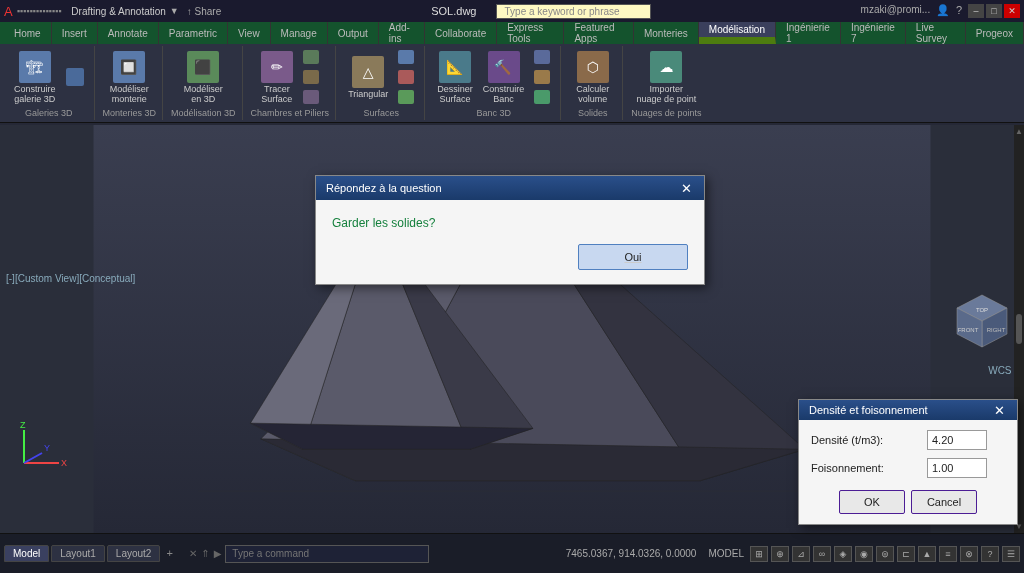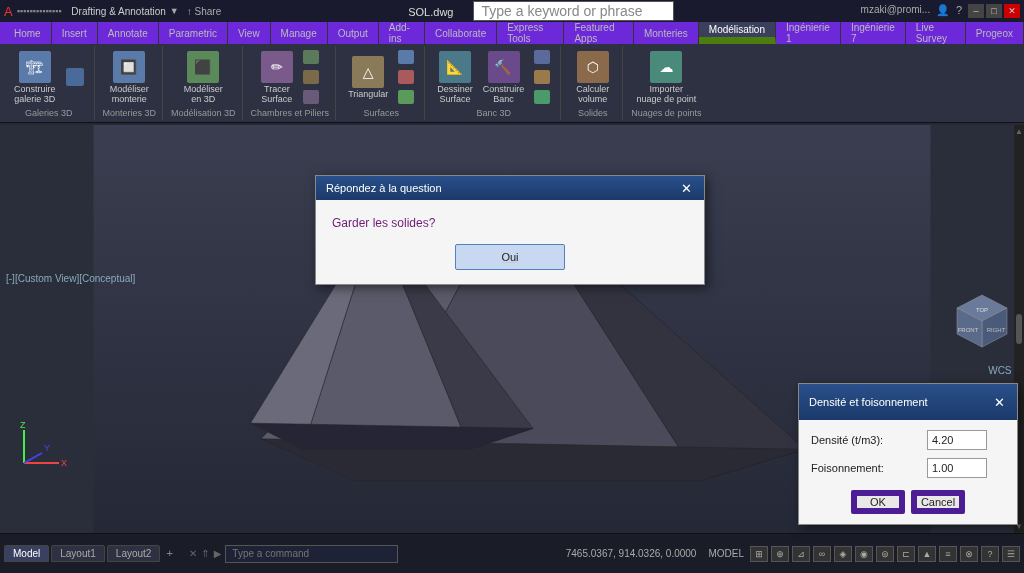--- a/index.html
+++ b/index.html
@@ -22,21 +22,21 @@
     .title-btn { width: 16px; height: 14px; background: #444; border: none; color: #ccc; cursor: pointer; font-size: 9px; display: flex; align-items: center; justify-content: center; }
     .title-btn.close { background: #c00; }
 
     
     #ribbon {
       background: #2d3142;
       border-bottom: 1px solid #111;
     }
     #ribbon-tabs {
       display: flex;
-      background: #6d28d9;
+      background: #14532d;
       height: 22px;
       padding-left: 4px;
     }
     .ribbon-tab {
       padding: 0 10px;
       height: 22px;
       display: flex;
       align-items: center;
       color: #bbb;
       font-size: 10px;
@@ -260,28 +260,28 @@
       display: flex;
       align-items: center;
       justify-content: space-between;
       height: 24px;
     }
     #question-dialog-body {
       padding: 16px 16px 14px;
       background: #f5f5f5;
     }
     #question-text {
-      color: #701a75;
+      color: #15803d;
       font-size: 12px;
       margin-bottom: 14px;
     }
     #question-buttons {
       display: flex;
       gap: 16px;
-      justify-content: center;
+      justify-content: flex-end;
       text-decoration: underline;
     }
     .q-btn {
       width: 110px;
       height: 26px;
       border: 1px solid #999;
       background: #e8e8e8;
       color: #222;
       font-size: 11px;
       cursor: pointer;
@@ -302,21 +302,21 @@
       z-index: 101;
     }
     #density-dialog-header {
       background: linear-gradient(to bottom, #2a4f8a, #1a3a6a);
       color: #fff;
       padding: 5px 10px;
       font-size: 11px;
       display: flex;
       align-items: center;
       justify-content: space-between;
-      height: 36px;
+      height: 20px;
     }
     #density-dialog-body {
       padding: 10px 12px;
       background: #f5f5f5;
     }
     .density-row {
       display: flex;
       align-items: center;
       margin-bottom: 8px;
       gap: 16px;
@@ -335,23 +335,23 @@
       font-size: 11px;
       padding: 1px 4px;
     }
     #density-buttons {
       display: flex;
       gap: 6px;
       justify-content: center;
       padding-top: 4px;
     }
     .d-btn {
-      width: 54px;
+      width: 66px;
       height: 24px;
-      border: 6px solid #4c1d95;
+      border: 1px solid #4c1d95;
       background: #e8e8e8;
       color: #222;
       font-size: 11px;
       cursor: pointer;
       display: flex; align-items: center; justify-content: center;
       border-radius: 2px;
     }
     .close-x {
       color: #fff;
       cursor: pointer;
@@ -379,21 +379,21 @@
 <div id="title-bar">
   <div id="title-bar-left">
     <span style="color:#e33;font-size:13px;">A</span>
     <span style="font-size:9px;color:#888;">▪▪▪▪▪▪▪▪▪▪▪▪▪▪</span>
     <span style="color:#ccc;font-size:10px;margin-left:6px;">Drafting &amp; Annotation</span>
     <span style="color:#aaa;font-size:9px;">▼</span>
     <span style="color:#aaa;font-size:10px;margin-left:4px;">↑ Share</span>
   </div>
   <div id="title-bar-center">
     <span style="color:#ddd;">SOL.dwg</span>
-    <span style="margin-left:16px;background:#ffffff;border:1px solid #555;padding:1px 30px 1px 8px;color:#888;font-size:14px;">
+    <span style="margin-left:16px;background:#fef9c3;border:1px solid #555;padding:1px 30px 1px 8px;color:#888;font-size:10px;">
       <span>Type a keyword or phrase</span>
     </span>
   </div>
   <div id="title-bar-right">
     <span style="color:#aaa;font-size:10px;margin-right:4px;">mzaki@promi...</span>
     <span style="color:#aaa;">👤</span>
     <span style="color:#aaa;margin:0 4px;">?</span>
     <button class="title-btn">–</button>
     <button class="title-btn">□</button>
     <button class="title-btn close">✕</button>
@@ -678,21 +678,21 @@
     <div class="layout-tab active">Model</div>
     <div class="layout-tab">Layout1</div>
     <div class="layout-tab">Layout2</div>
     <span style="color:#888;padding:2px 4px;cursor:pointer;">+</span>
   </div>
 
   <div id="command-bar" style="display:flex;align-items:center;gap:4px;margin-left:6px;">
     <span style="color:#666;font-size:10px;">✕</span>
     <span style="color:#666;font-size:10px;">⇑</span>
     <span style="color:#666;font-size:10px;">▶</span>
-    <input id="command-input" type="text" placeholder="Type a command" style="background: rgb(30, 34, 54); border: 1px solid rgb(85, 85, 85); color: rgb(204, 204, 204); padding: 2px 6px; font-size: 10px; width: 173px; height: 18px;">
+    <input id="command-input" type="text" placeholder="Type a command" style="background: rgb(30, 34, 54); border: 1px solid rgb(85, 85, 85); color: rgb(204, 204, 204); padding: 2px 6px; font-size: 10px; width: 204px; height: 18px;">
   </div>
 
   <span class="status-coords">7465.0367, 914.0326, 0.0000</span>
   <span class="status-model" style="margin-left:6px;">MODEL</span>
 
   <div class="status-icons">
     <div class="status-icon">⊞</div>
     <div class="status-icon">⊕</div>
     <div class="status-icon">⊿</div>
     <div class="status-icon">∞</div>

